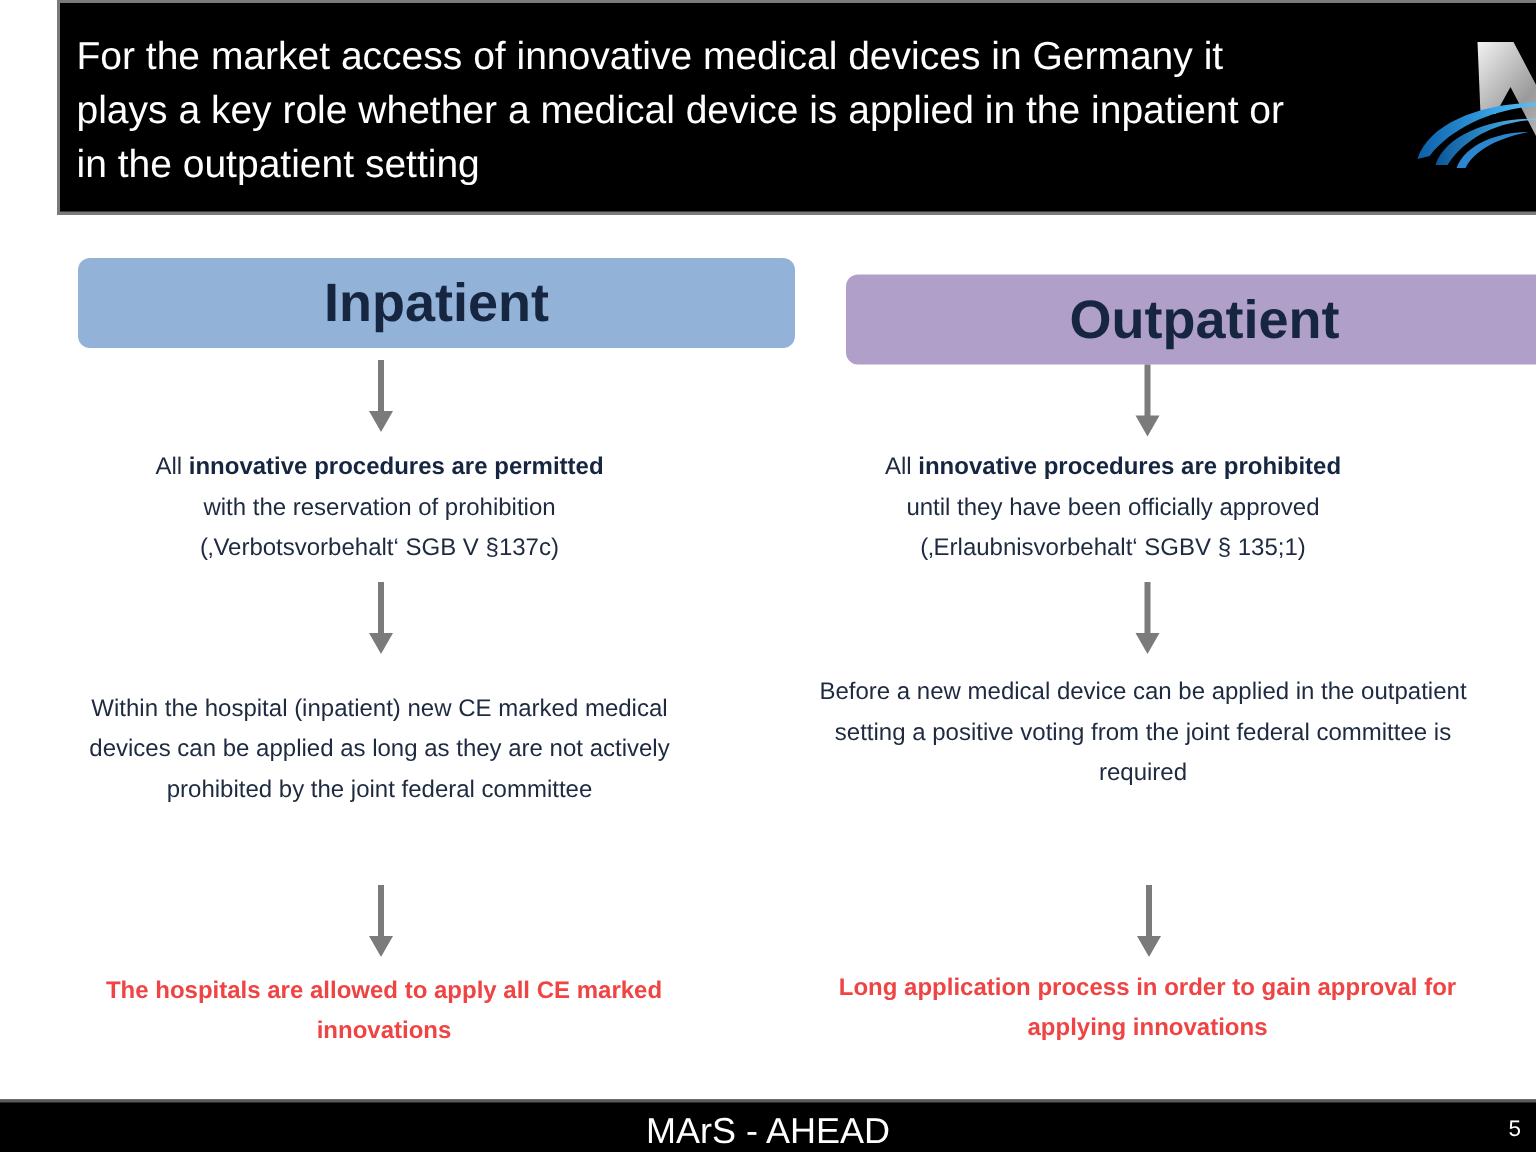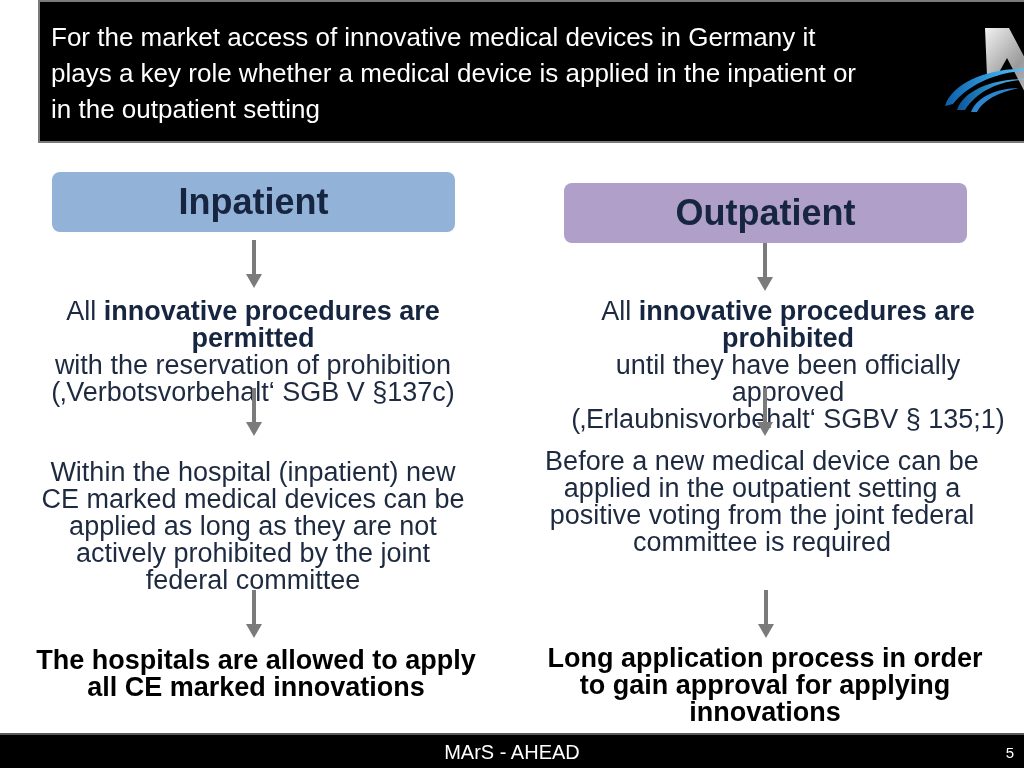--- a/index.html
+++ b/index.html
@@ -16,53 +16,53 @@
     background: #000; border: 2px solid #7a7a7a; margin-left: 38px;
   }
   .header-title {
     position: absolute; left: 11px; top: 17px; width: 820px;
     color: #fff; font-size: 26px; line-height: 36px;
   }
   .logo { position: absolute; left: 895px; top: 22px; width: 120px; height: 95px; }
 
   
   .col-header {
-    position: absolute; top: 172px; height: 60px; width: 403px;
+    position: absolute; top: 172px; height: 60px; width: 478px;
     border-radius: 8px;
     display: flex; align-items: center; justify-content: center;
     color: #162540; font-weight: bold; font-size: 36px;
   }
   .col-header.inpatient { left: 52px; background: #93b2d7; }
   .col-header.outpatient { left: 564px; background: #b09fc8; margin-top: 11px; }
 
   
   .arrow { position: absolute; width: 16px; height: 50px; }
   .arrow .shaft { position: absolute; left: 6px; top: 0; width: 4px; height: 36px; background: #7b7b7b; }
   .arrow .head {
     position: absolute; left: 0; top: 34px; width: 0; height: 0;
     border-left: 8px solid transparent; border-right: 8px solid transparent;
     border-top: 14px solid #7b7b7b;
   }
 
   
   .text-block {
     position: absolute; width: 440px; text-align: center;
-    color: #1e2a40; font-size: 27px; line-height: 27px;
+    color: #1e2a40; font-size: 16px; line-height: 27px;
   }
   .text-block b { font-weight: bold; color: #162540; }
-  .text-block.bold-block { font-weight: bold; color: #000000; }
+  .text-block.bold-block { font-weight: bold; color: #ef4444; }
 
   
   .footer {
     position: absolute; left: 0; top: 733px; width: 1024px; height: 35px;
     background: #000; border-top: 2px solid #5a5a5a;
   }
   .footer-label {
     position: absolute; left: 0; width: 1024px; top: 6px; text-align: center;
-    color: #fff; font-size: 20px;
+    color: #fff; font-size: 24px;
   }
   .footer-page {
     position: absolute; right: 10px; top: 9px; color: #fff; font-size: 15px;
   }
 </style>
 </head>
 <body>
 
 <div class="slide">
 
@@ -115,21 +115,21 @@
 
   <div class="text-block bold-block" style="left:36px; top:647px;">The hospitals are allowed to apply all CE marked innovations</div>
 
   <div class="col-header outpatient">Outpatient</div>
 
   <div class="arrow" style="left:757px; top:243px;">
       <div class="shaft"></div>
       <div class="head"></div>
     </div>
 
-  <div class="text-block" style="left:568px; top:298px;">
+  <div class="text-block" style="left:522px; top:298px;">
     <span>All </span><b>innovative procedures are prohibited</b><br>
     <span>until they have been officially approved</span><br>
     <span>(‚Erlaubnisvorbehalt‘ SGBV § 135;1)</span>
   </div>
 
   <div class="arrow" style="left:757px; top:388px;">
       <div class="shaft"></div>
       <div class="head"></div>
     </div>
 

